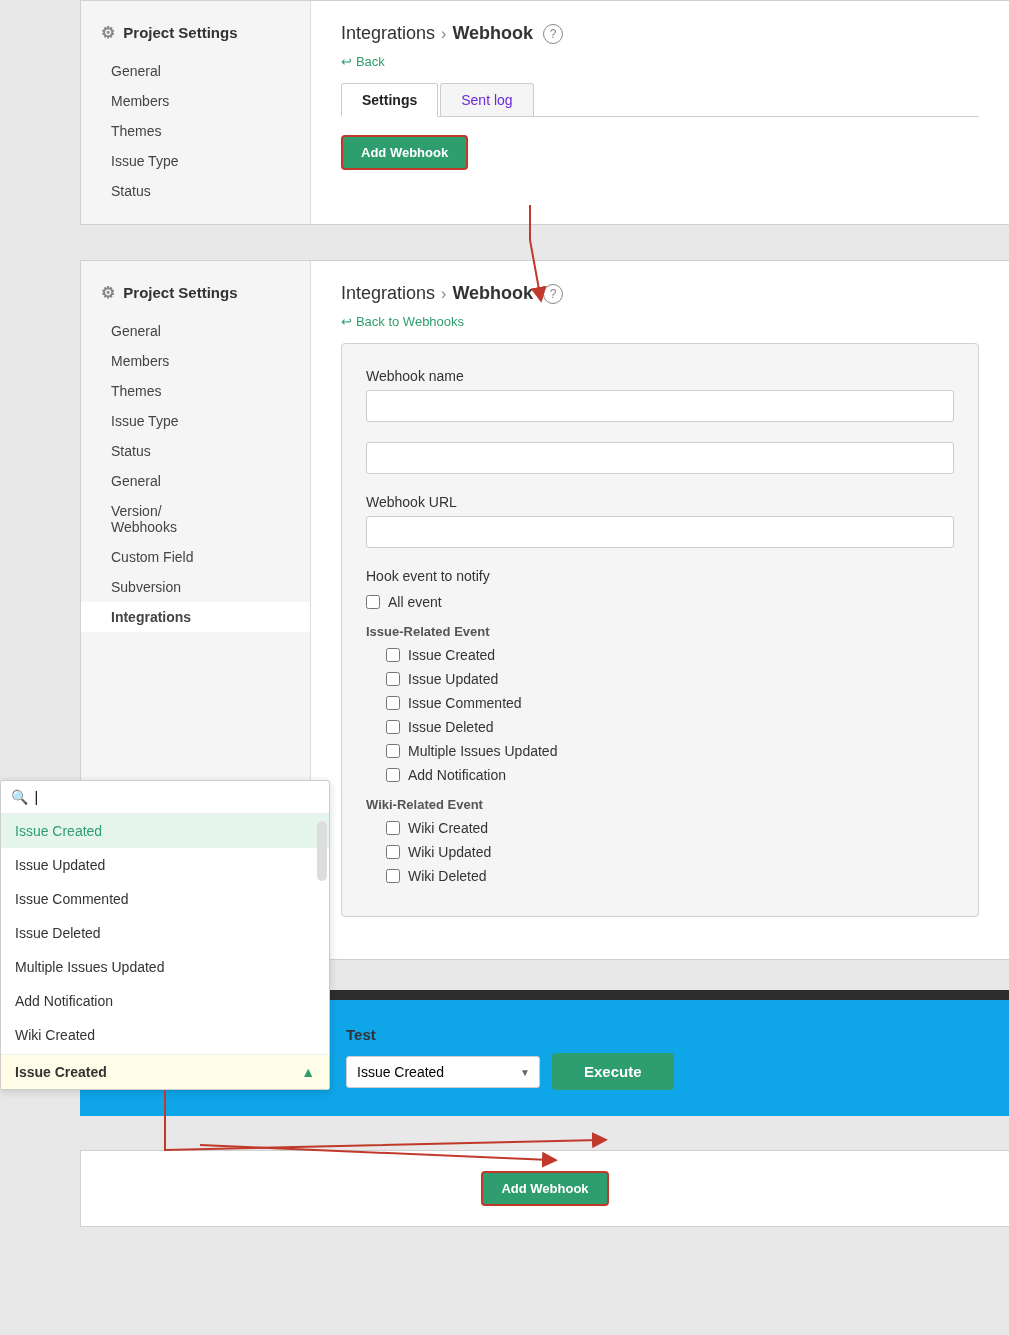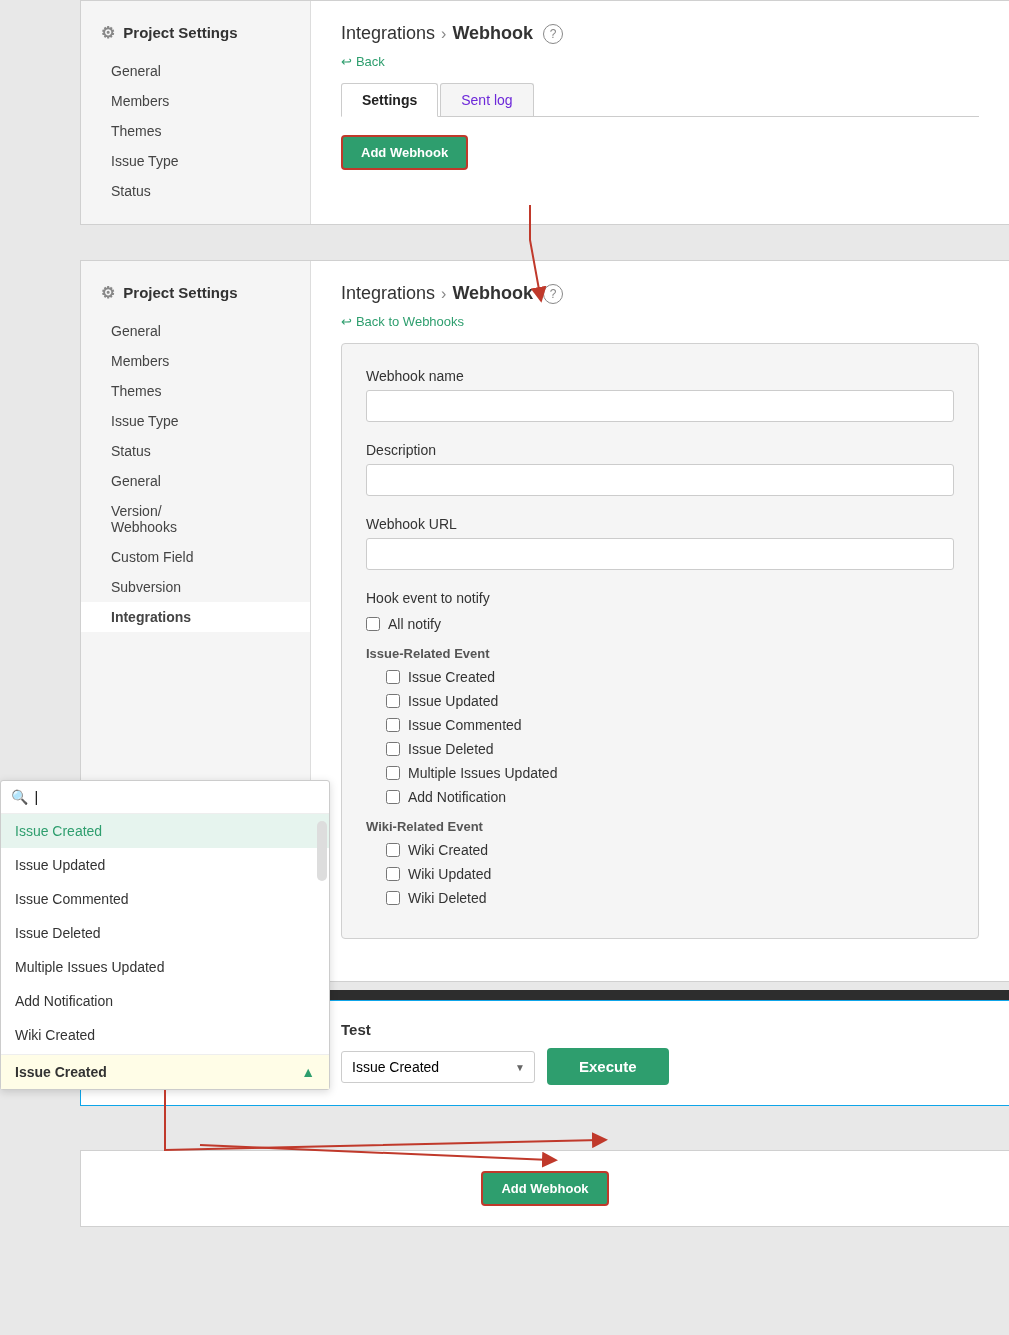--- a/index.html
+++ b/index.html
@@ -312,22 +312,22 @@
       left: 80px;
       width: 930px;
       background: #2d2d2d;
       height: 10px;
     }
     .bottom-test-panel {
       position: absolute;
       top: 1000px;
       left: 80px;
       width: 930px;
-      background: #ffffff;
-      border: 1px solid #0ea5e9;
+      background: #0ea5e9;
+      border: 6px solid #0ea5e9;
     }
     .bottom-add-btn-area {
       position: absolute;
       top: 1150px;
       left: 80px;
       width: 930px;
       background: #fff;
       border: 1px solid #d0d0d0;
       padding: 20px 30px;
       display: flex;
@@ -415,34 +415,33 @@
     </a>
 
     <div class="form-box">
 
       <div class="form-group">
         <label class="form-label">Webhook name</label>
         <input class="form-input" type="text" style="">
       </div>
 
       <div class="form-group">
-        <label class="form-label">Description</label>
         <input class="form-input" type="text" style="">
       </div>
 
       <div class="form-group">
         <label class="form-label">Webhook URL</label>
         <input class="form-input" type="text" style="">
       </div>
 
       <div>
         <div class="section-title">Hook event to notify</div>
         <div class="checkbox-row">
           <input type="checkbox" style="">
-          <span>All notify</span>
+          <span>All event</span>
         </div>
 
         <div class="event-group-title">Issue-Related Event</div>
         <div class="indent">
           <div class="checkbox-row">
             <input type="checkbox" style="">
             <span>Issue Created</span>
           </div>
           <div class="checkbox-row">
             <input type="checkbox" style="">

